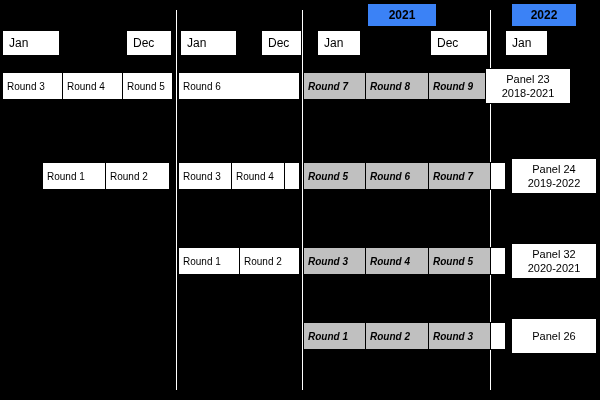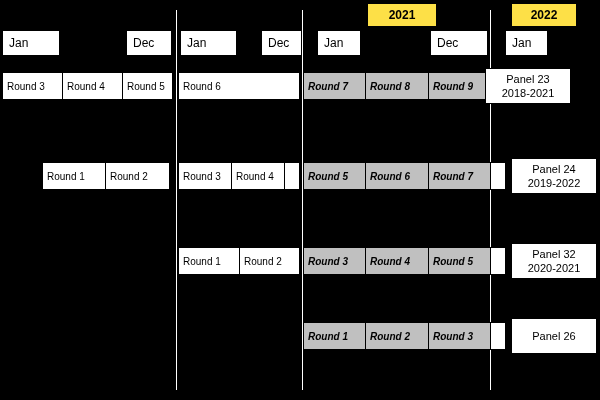--- a/index.html
+++ b/index.html
@@ -8,21 +8,21 @@
     background:#000;
     font-family:"Liberation Sans",sans-serif;
     position:relative;overflow:hidden;
   }
   #stage{position:absolute;left:0;top:0;width:600px;height:400px;}
   .gridline{position:absolute;width:1px;}
   .year-box,.month-box,.panel-box,.bar{
     position:absolute;box-sizing:border-box;
   }
   .year-box{
-    background:#fde047;border:1px solid #000;color:#000;
+    background:#3b82f6;border:1px solid #000;color:#000;
     font-size:12px;font-weight:bold;
     display:flex;align-items:center;justify-content:center;
   }
   .month-box{
     background:#fff;border:1px solid #000;color:#000;
     font-size:12px;display:flex;align-items:center;padding-left:6px;
   }
   .panel-box{
     background:#fff;border:1px solid #000;color:#000;
     font-size:11px;line-height:1.3;text-align:center;

